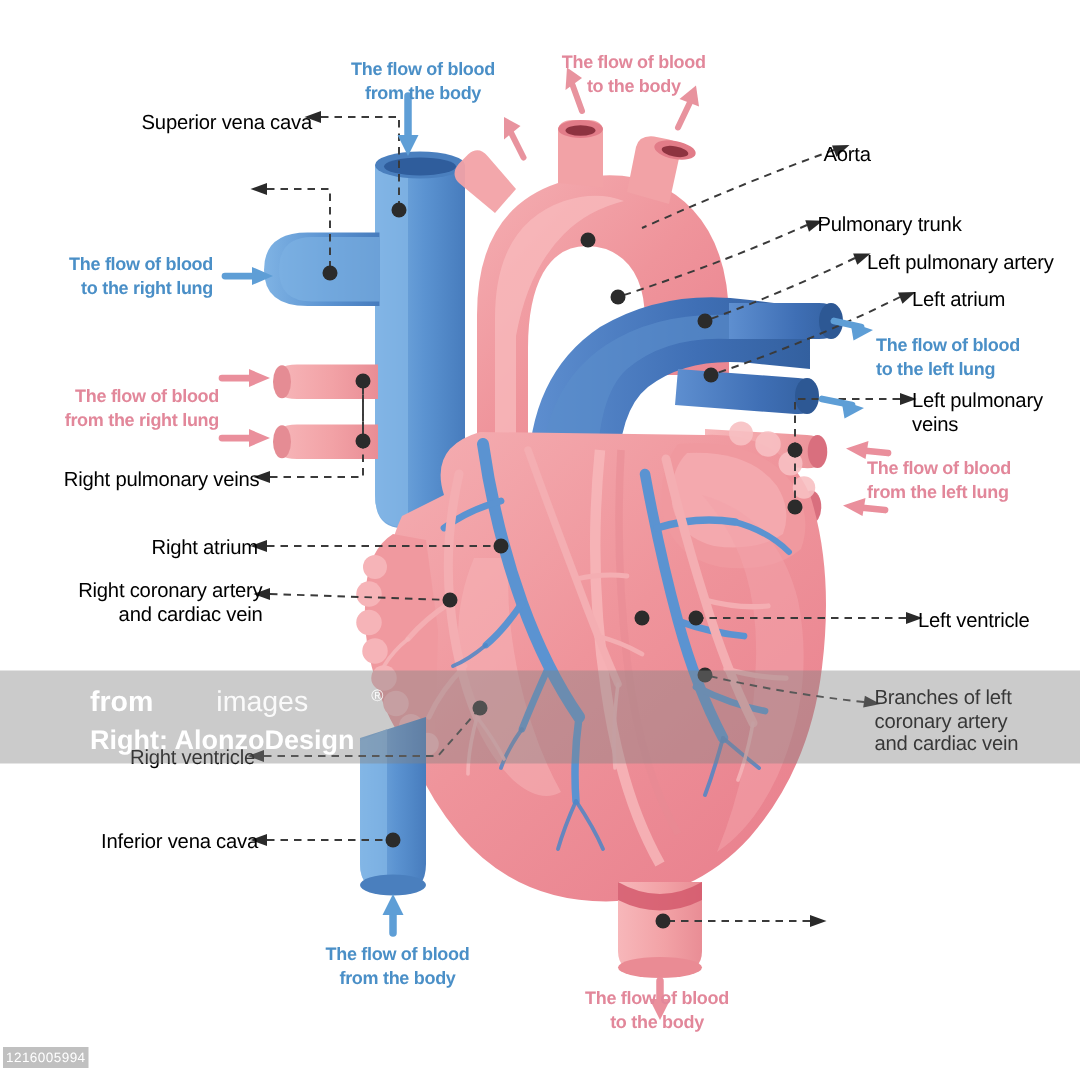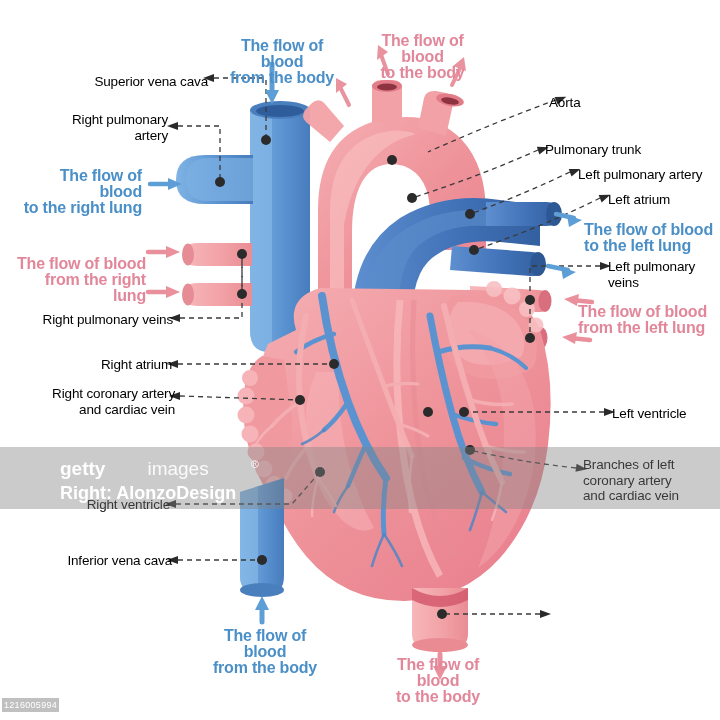--- a/index.html
+++ b/index.html
@@ -5,21 +5,21 @@
 <style>
   html,body{margin:0;padding:0;background:#fff;}
   body{width:720px;height:720px;overflow:hidden;
        font-family:"Liberation Sans","DejaVu Sans",sans-serif;}
   #stage{position:relative;width:720px;height:720px;background:#ffffff;}
   svg.art{position:absolute;left:0;top:0;width:720px;height:720px;}
   .lbl{position:absolute;color:#000000;font-size:13.5px;line-height:15.5px;
        letter-spacing:-0.15px;white-space:pre-line;}
   .lbl.r{text-align:left;}
   .lbl.l{text-align:right;}
-  .flow{position:absolute;font-weight:bold;font-size:16px;line-height:16px;
+  .flow{position:absolute;font-weight:bold;font-size:12px;line-height:16px;
         letter-spacing:-0.2px;white-space:pre-line;}
   .flow.blue{color:#4a8fc7;}
   .flow.red{color:#e2879a;}
   .flow.c{text-align:center;}
   .flow.l{text-align:right;}
   .flow.r{text-align:left;}
   #wm{position:absolute;left:0;top:447px;width:720px;height:62px;
       background:rgba(130,130,130,0.42);}
   #wmtext{position:absolute;left:60px;top:452px;width:420px;color:#fff;
           font-size:19px;line-height:25px;}
@@ -317,22 +317,20 @@
       <polygon points="262,596 255,610 269,610" fill="#5e9ed6"></polygon>
 
       <g stroke="#ea8f9c" stroke-width="5">
         <path d="M440 654 L440 672"></path>
       </g>
       <polygon points="440,680 433,666 447,666" fill="#ea8f9c"></polygon>
     </g>
   </svg>
 
   <div class="lbl l" style="left:88px;top:74px;width:120px;">Superior vena cava</div>
-  <div class="lbl l" style="left:28px;top:112px;width:140px;">Right pulmonary
-artery</div>
   <div class="lbl l" style="left:18px;top:312px;width:155px;">Right pulmonary veins</div>
   <div class="lbl l" style="left:62px;top:357px;width:110px;">Right atrium</div>
   <div class="lbl l" style="left:30px;top:386px;width:145px;">Right coronary artery
 and cardiac vein</div>
   <div class="lbl l" style="left:48px;top:497px;width:122px;">Right ventricle</div>
   <div class="lbl l" style="left:52px;top:553px;width:120px;">Inferior vena cava</div>
 
   <div class="lbl r" style="left:549px;top:95px;width:150px;">Aorta</div>
   <div class="lbl r" style="left:545px;top:142px;width:165px;">Pulmonary trunk</div>
   <div class="lbl r" style="left:578px;top:167px;width:145px;">Left pulmonary artery</div>
@@ -357,20 +355,20 @@
   <div class="flow red r" style="left:578px;top:304px;width:140px;">The flow of blood
 from the left lung</div>
   <div class="flow blue c" style="left:203px;top:628px;width:124px;">The flow of blood
 from the body</div>
   <div class="flow red c" style="left:375px;top:657px;width:126px;">The flow of blood
 to the body</div>
 
   <div id="wm"></div>
   <div id="wmtext">
     <div>
-      <span class="g1">getty</span><span class="g2">images</span><span class="g2" style="font-size:11px;vertical-align:super;">®</span>
+      <span class="g1">from</span><span class="g2">images</span><span class="g2" style="font-size:11px;vertical-align:super;">®</span>
     </div>
     <div class="cr">Right: AlonzoDesign</div>
   </div>
 
   <div id="idbadge">1216005994</div>
 
 </div>
 
 </body></html>

